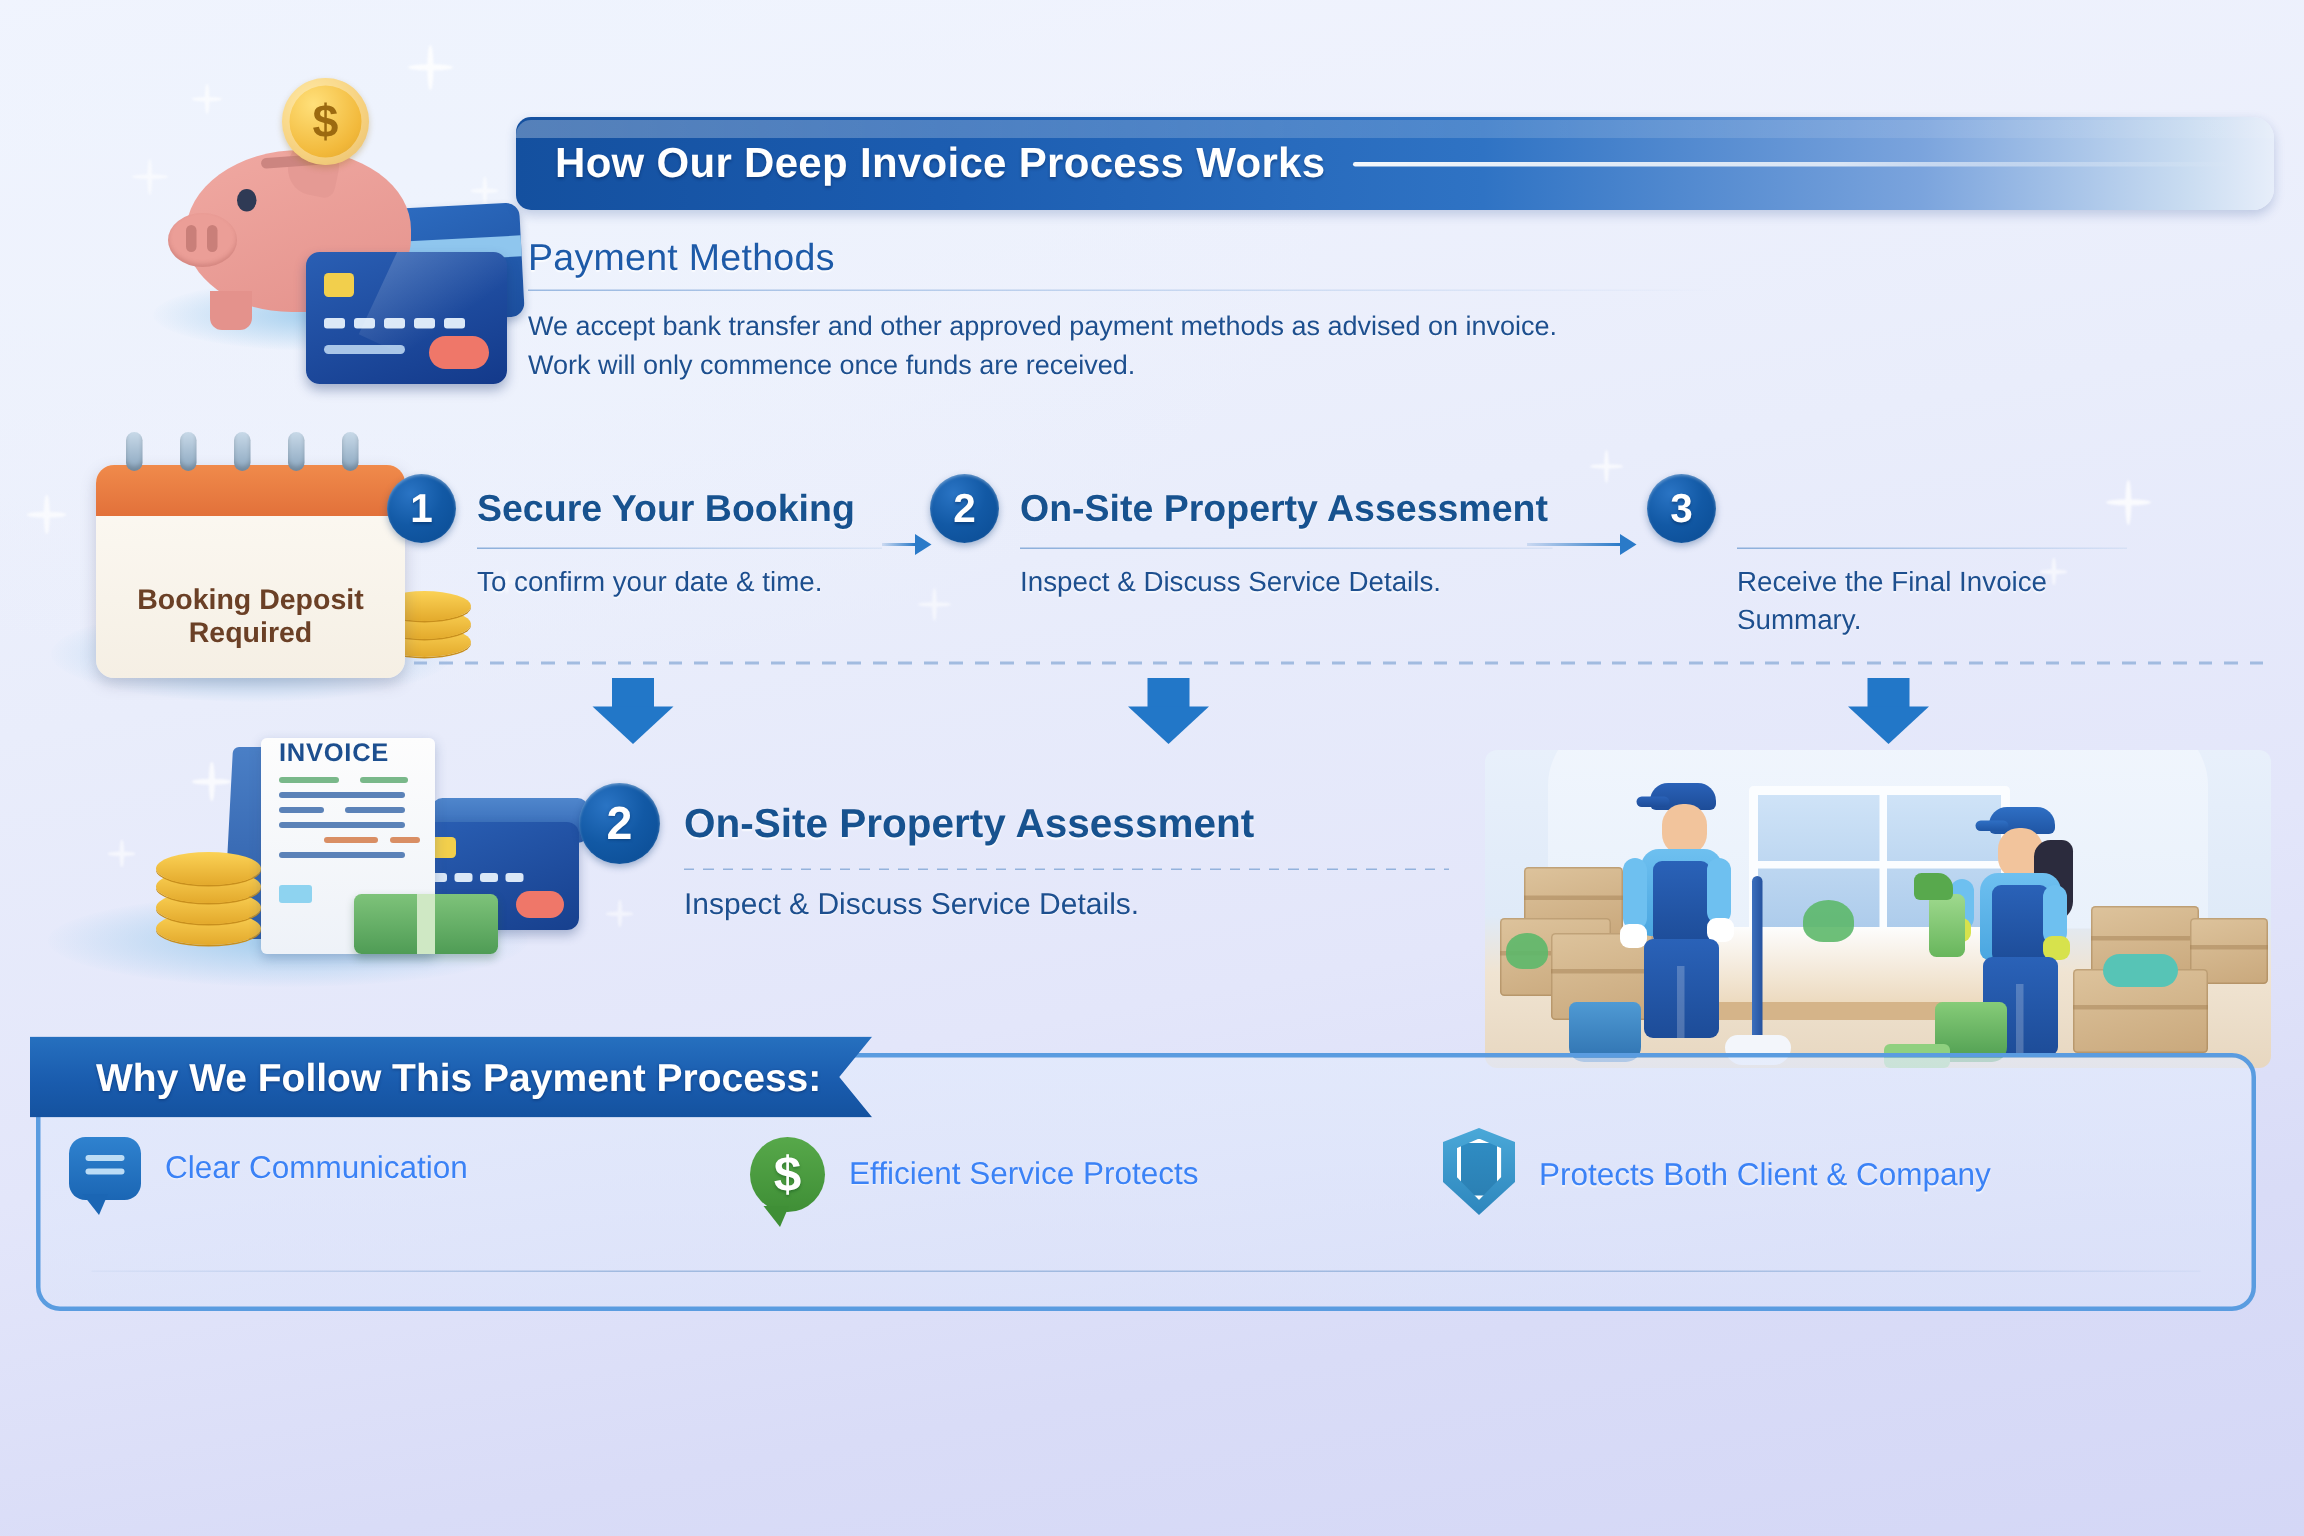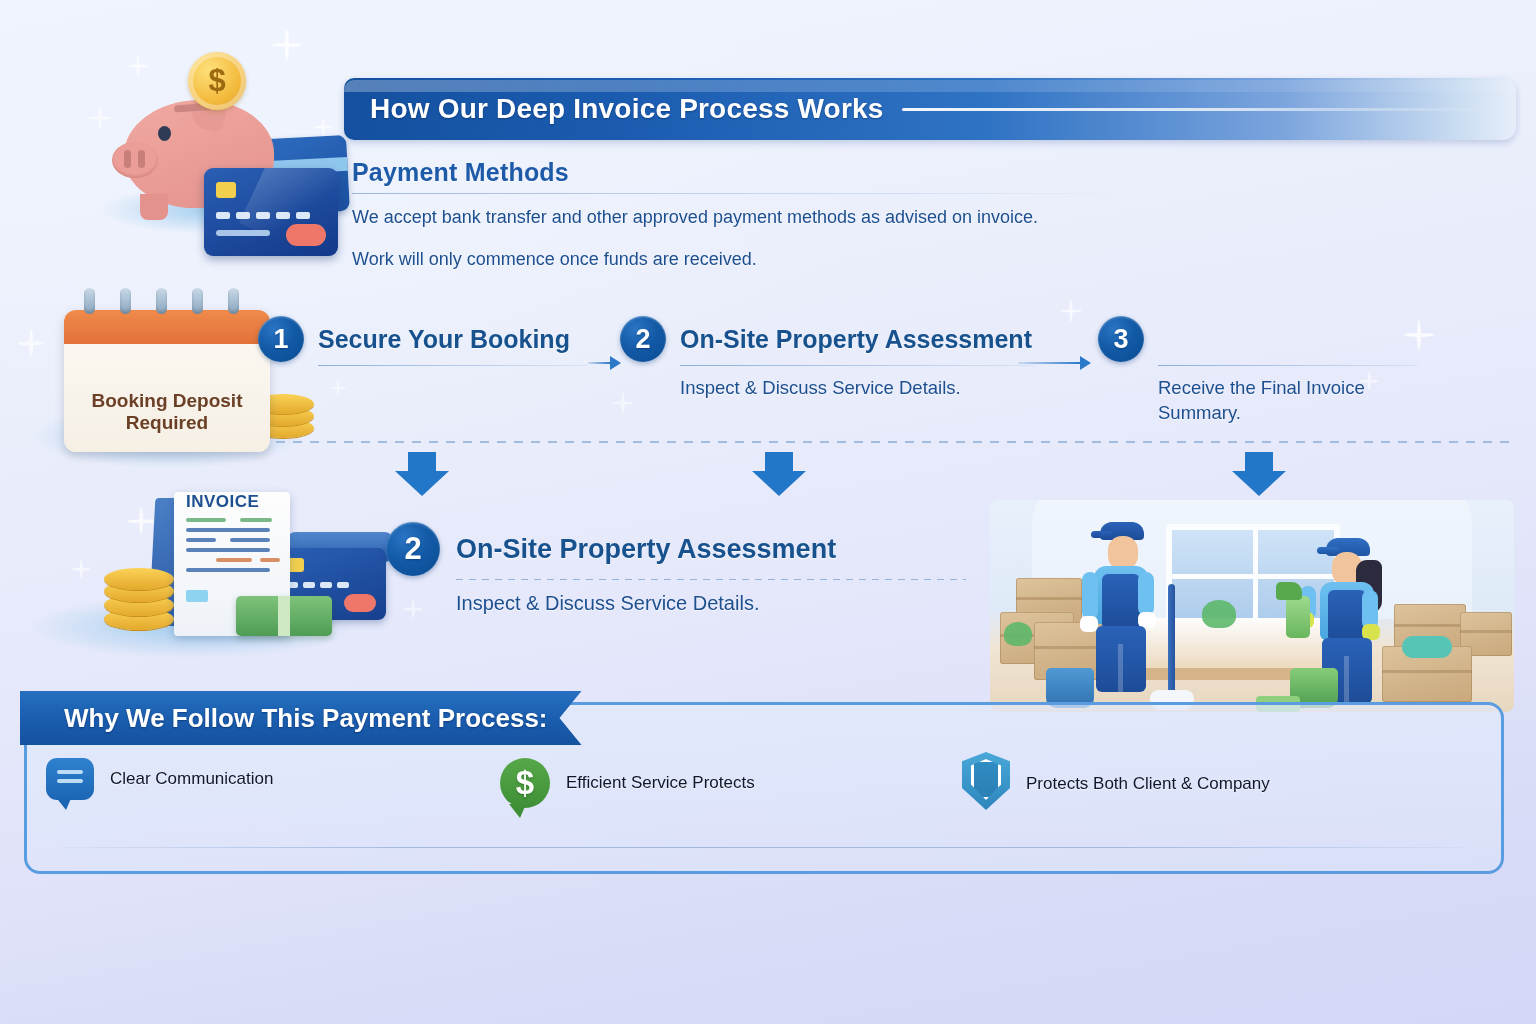--- a/index.html
+++ b/index.html
@@ -39,21 +39,21 @@
     text-shadow:0 1px 2px rgba(0,30,80,.45);
   }
   .header-rule {
     position:relative; flex:1; height:3px; margin-left:18px; margin-right:26px;
     background:linear-gradient(90deg,rgba(255,255,255,.95),rgba(255,255,255,.75) 55%, rgba(255,255,255,0));
     border-radius:2px;
   }
 
   
   .pm-block { position:absolute; left:352px; top:158px; width:1000px; }
-  .pm-title { color:#1d5aa8; font-size:25px; font-weight:bold; letter-spacing:.2px;
+  .pm-title { color:#1d5aa8; font-size:25px; font-weight:normal; letter-spacing:.2px;
               text-shadow:0 1px 1px rgba(255,255,255,.8); }
   .pm-rule { margin-top:6px; height:1px; width:795px;
              background:linear-gradient(90deg,rgba(140,175,220,.85),rgba(160,190,230,.25) 78%, rgba(255,255,255,0)); }
   .pm-line { margin-top:11px; color:#1d4f8f; font-size:18px; line-height:1.42;
              text-shadow:0 1px 1px rgba(255,255,255,.75); }
 
   
   .step { position:absolute; }
   .step-head { display:flex; align-items:center; }
   .circle {
@@ -135,21 +135,21 @@
     background:linear-gradient(180deg,#2670bf 0%, #1a5cae 55%, #14529f 100%);
     color:#fff; font-size:26px; font-weight:bold; white-space:nowrap;
     display:flex; align-items:center;
     clip-path:polygon(0 0, 100% 0, calc(100% - 22px) 50%, 100% 100%, 0 100%);
     box-shadow:0 3px 6px rgba(20,60,120,.28);
     text-shadow:0 1px 2px rgba(0,30,80,.5);
   }
   .benefits { position:absolute; left:0; top:758px; width:100%; }
   .benefit { position:absolute; display:flex; align-items:center; }
   .benefit .b-label {
-    margin-left:16px; color:#0f172a; font-size:17px; white-space:nowrap;
+    margin-left:16px; color:#3b82f6; font-size:21px; white-space:nowrap;
     text-shadow:0 1px 1px rgba(255,255,255,.7);
     text-align:right;
   }
   #ben1 { left:46px; }
   #ben2 { left:500px; }
   #ben3 { left:962px; }
 
   .bubble { position:relative; width:48px; height:42px; border-radius:11px; flex:none; }
   .bubble:after {
     content:""; position:absolute; left:9px; bottom:-10px;
@@ -354,21 +354,21 @@
 
 <div class="header-bar">
   <div class="header-title">How Our Deep Invoice Process Works</div>
   <div class="header-rule"></div>
 </div>
 
 <div class="pm-block">
   <div class="pm-title">Payment Methods</div>
   <div class="pm-rule"></div>
   <div class="pm-line">We accept bank transfer and other approved payment methods as advised on invoice.</div>
-  <div class="pm-line" style="margin-top:16px;">Work will only commence once funds are received.</div>
+  <div class="pm-line" style="margin-top:0;">Work will only commence once funds are received.</div>
 </div>
 
 <div class="illus" id="calendar">
   <div class="ground cal-shadow"></div>
   <div class="cal-coins">
       <i></i>
       <i></i>
       <i></i>
     </div>
   <div class="cal-card">
@@ -384,20 +384,21 @@
   <div class="cal-ring" style="left:136px;"></div>
   <div class="cal-ring" style="left:172px;"></div>
 </div>
 
 <div class="step" id="step1">
   <div class="step-head">
     <div class="circle">1</div>
     <div class="step-title">Secure Your Booking</div>
   </div>
   <div class="step-rule"></div>
+  <div class="step-desc">To confirm your date &amp; time.</div>
 </div>
 <div class="connector" id="conn1">
   <div class="bar"></div>
     <div class="tip"></div>
 </div>
 
 <div class="step" id="step2">
   <div class="step-head">
     <div class="circle">2</div>
     <div class="step-title">On-Site Property Assessment</div>

